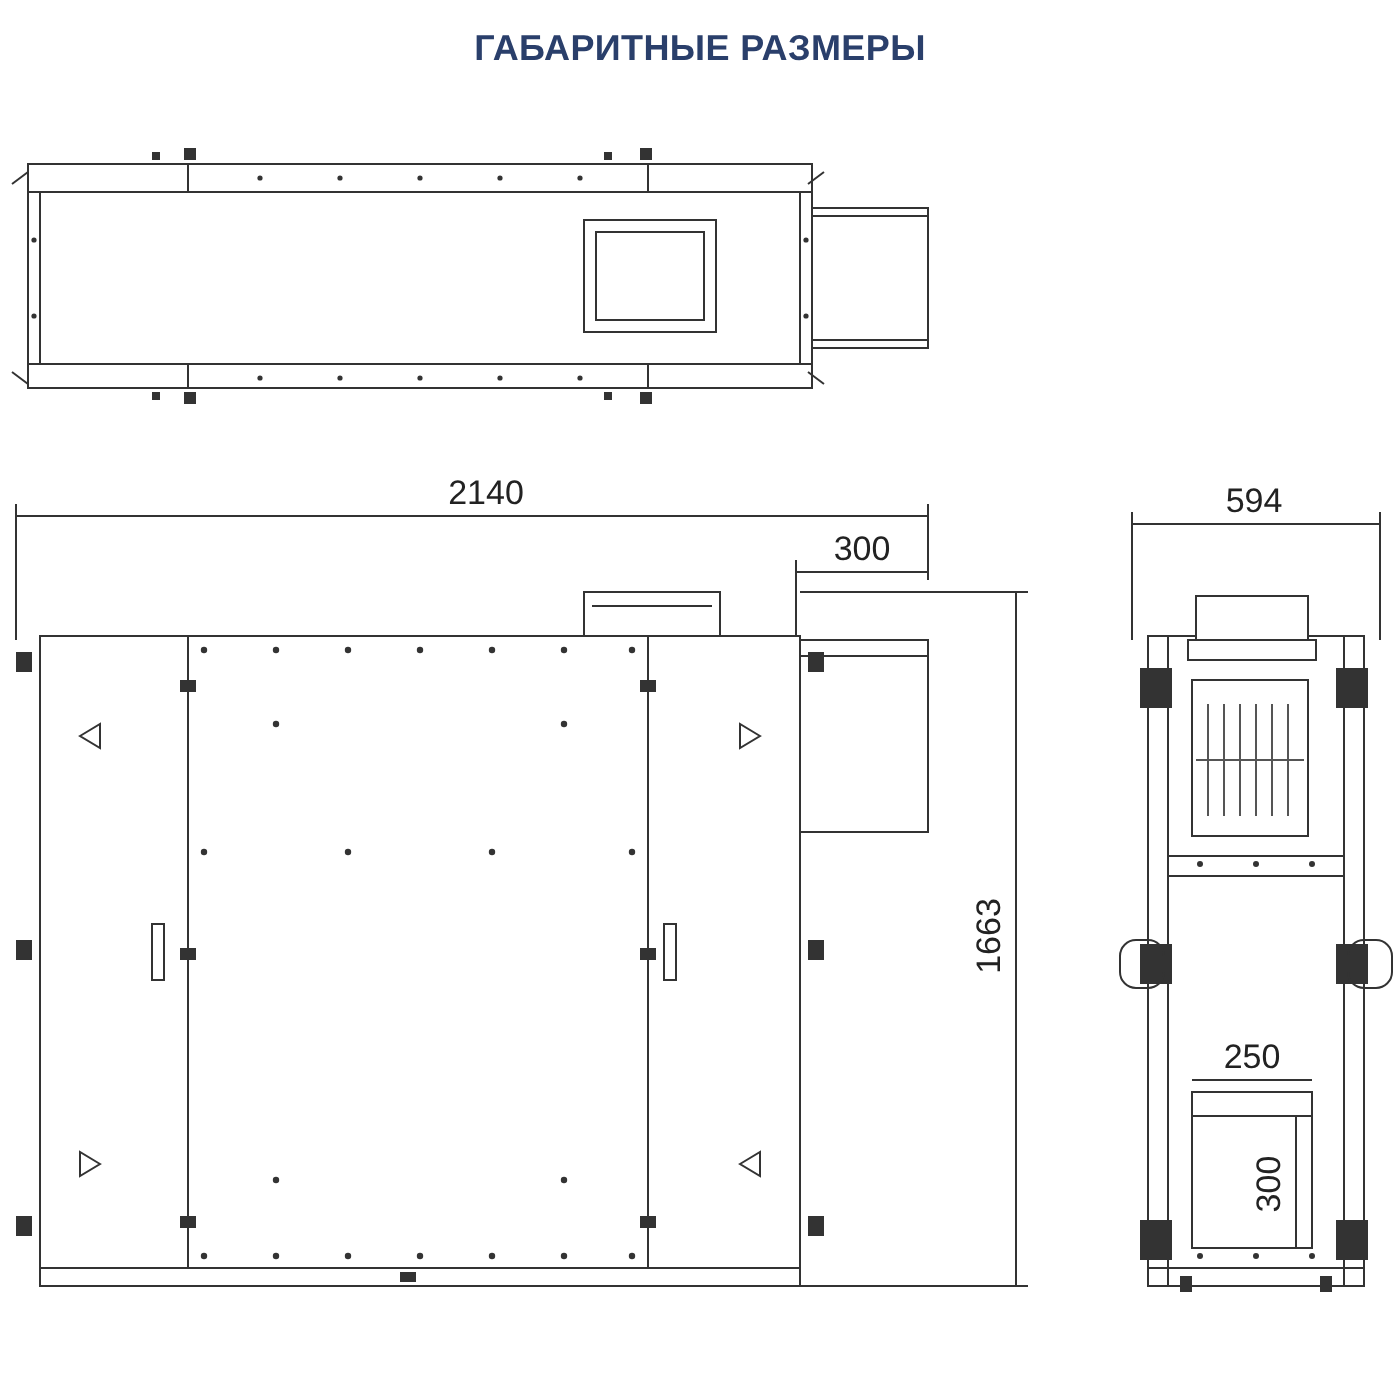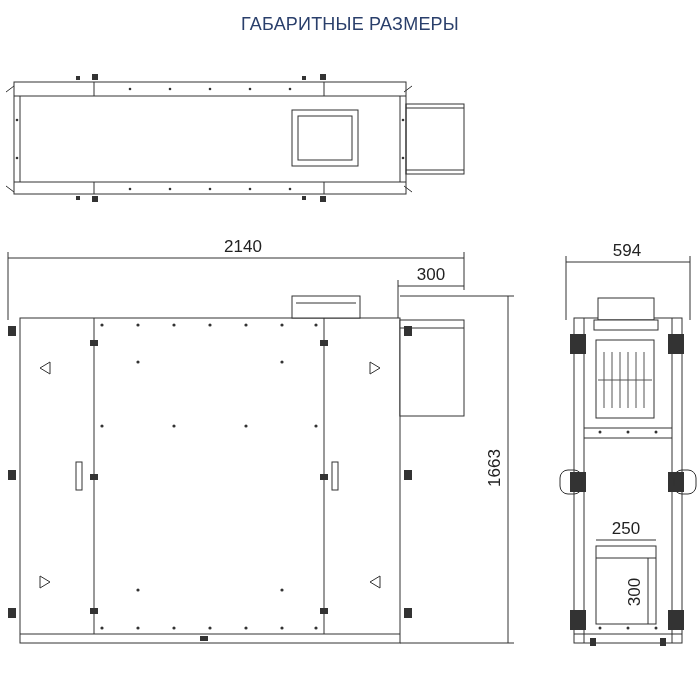--- a/index.html
+++ b/index.html
@@ -1,17 +1,17 @@
 <!DOCTYPE html>
 <html><head>
 <meta charset="utf-8">
 <style>
   html, body { margin:0; padding:0; background:#ffffff; }
   body { width:700px; height:700px; position:relative; overflow:hidden; font-family:"Liberation Sans", sans-serif; }
-  .title { position:absolute; top:14px; left:0; width:700px; text-align:center; font-size:18px; font-weight:normal; color:#2a3f6b; letter-spacing:0.2px; }
+  .title { position:absolute; top:14px; left:0; width:700px; text-align:center; font-size:18px; font-weight:bold; color:#2a3f6b; letter-spacing:0.2px; }
   svg { position:absolute; left:0; top:0; }
   .dim { font-family:"Liberation Sans", sans-serif; font-size:17px; fill:#222; }
 </style>
 </head>
 <body>
 
 <div class="title">ГАБАРИТНЫЕ РАЗМЕРЫ</div>
 
 <svg width="700" height="700" viewBox="0 0 700 700" stroke="#333" stroke-width="1" fill="none">
 

